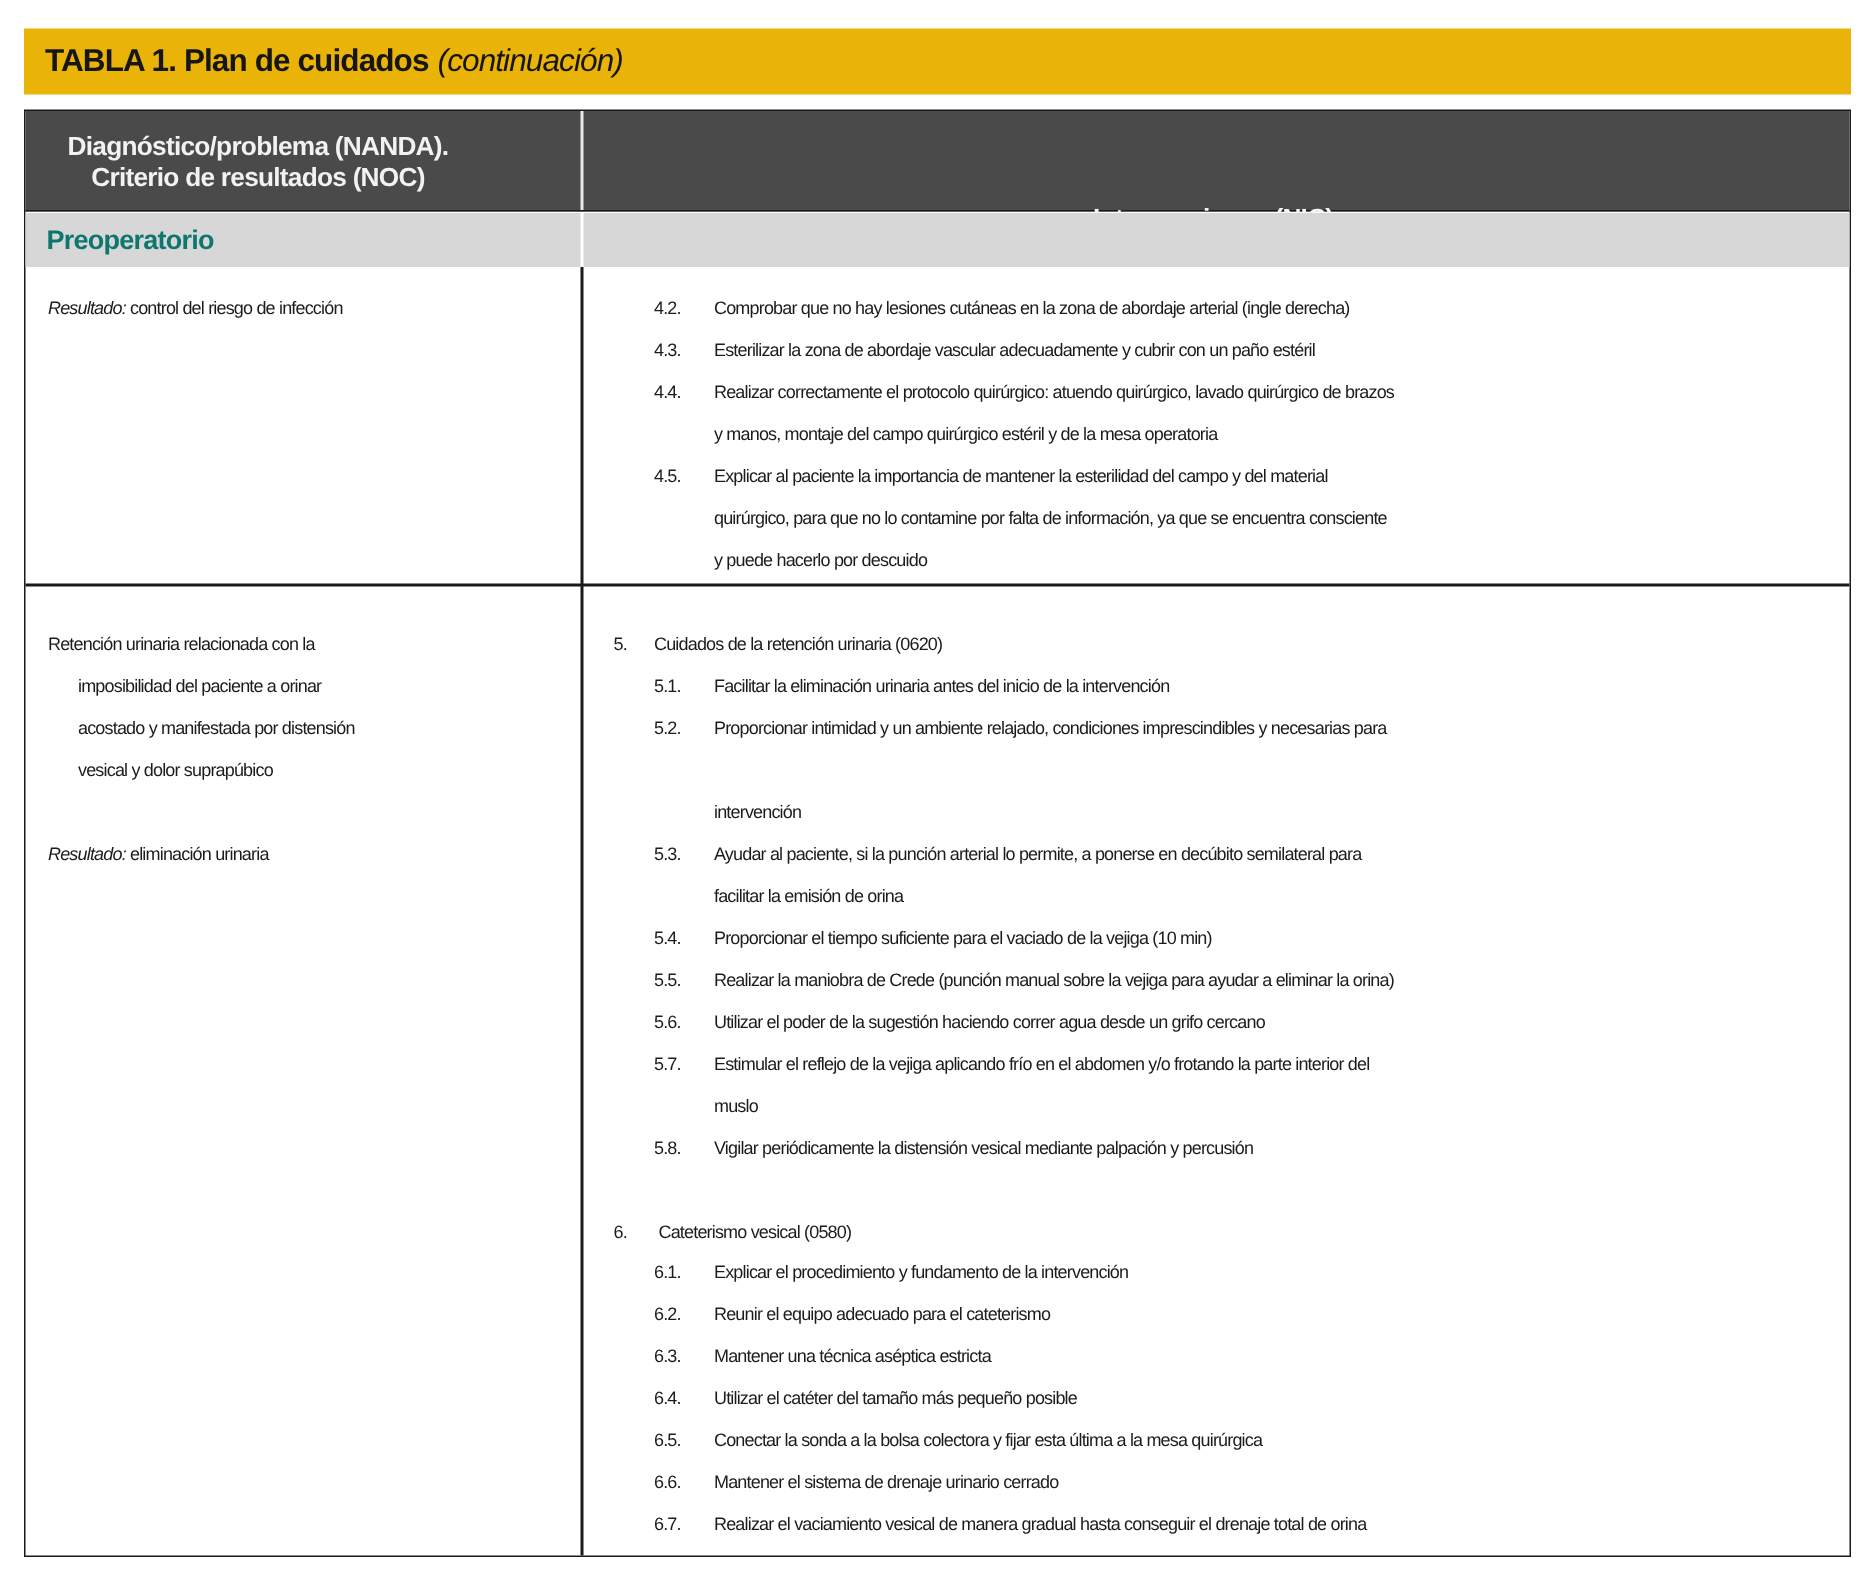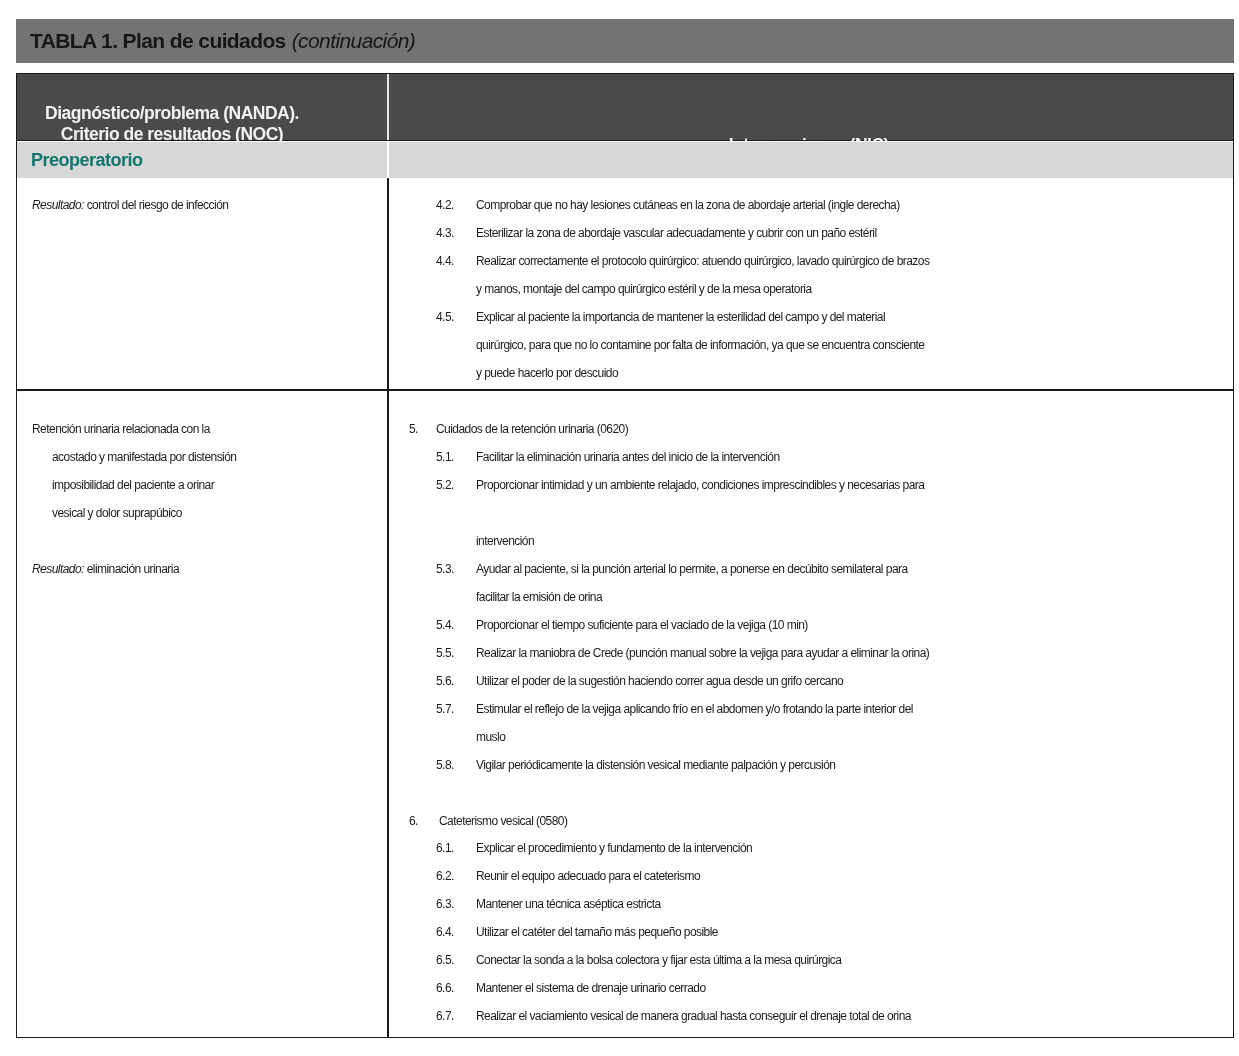--- a/index.html
+++ b/index.html
@@ -1,21 +1,21 @@
 <!DOCTYPE html>
 <html><head>
 <meta charset="utf-8">
 <style>
   * { box-sizing: border-box; margin: 0; padding: 0; }
   html, body { width: 1239px; height: 1056px; background: #ffffff; overflow: hidden; }
   body { font-family: "Liberation Sans", sans-serif; color: #1a1a1a; position: relative; }
 
   .title-bar {
     position: absolute; left: 16px; top: 19px; width: 1218px; height: 44px;
-    background: #737373;
+    background: #eab308;
     display: flex; align-items: center; padding-left: 14px;
     font-size: 21px; font-weight: bold; color: #161616;
     letter-spacing: -0.6px;
   }
   .title-bar .cont { font-weight: normal; font-style: italic; margin-left: 6px; }
 
   .table {
     position: absolute; left: 16px; top: 73px; width: 1218px; height: 965px;
     border: 1.5px solid #1a1a1a;
   }
@@ -25,21 +25,21 @@
   .head {
     position: absolute; left: 0; top: 0; right: 0; height: 67px; background: #4a4a4a;
     border-bottom: 1.5px solid #1a1a1a;
   }
   .head-cell {
     position: absolute; top: 0; height: 67px;
     display: flex; flex-direction: column; justify-content: center; align-items: center;
     color: #f2f2f2; font-weight: bold; font-size: 17.5px; line-height: 21px; text-align: center;
     letter-spacing: -0.5px;
   }
-  .head-cell.c1 { left: 0; width: 310px; margin-top: 16px; }
+  .head-cell.c1 { left: 0; width: 310px; }
   .head-cell.c2 { left: 372px; right: 0; margin-top: 48px; }
   .head .sep { position: absolute; left: 370px; top: 0; bottom: 0; width: 1.5px; background: #e8e8e8; }
 
   .section {
     position: absolute; left: 0; right: 0; top: 68px; height: 36px; background: #d7d7d7;
   }
   .section .label {
     position: absolute; left: 14px; top: 8px; font-weight: bold; font-size: 18px; color: #0f766e;
     letter-spacing: -0.5px;
   }
@@ -105,22 +105,22 @@
     <div class="txt body-line" style="left:87px;top:201px">y manos, montaje del campo quirúrgico estéril y de la mesa operatoria</div>
 
     <div class="txt num" style="left:47px;top:229px">4.5.</div>
     <div class="txt body-line" style="left:87px;top:229px">Explicar al paciente la importancia de mantener la esterilidad del campo y del material</div>
     <div class="txt body-line" style="left:87px;top:257px">quirúrgico, para que no lo contamine por falta de información, ya que se encuentra consciente</div>
     <div class="txt body-line" style="left:87px;top:285px">y puede hacerlo por descuido</div>
   </div>
 
   <div class="left-block txt diag" style="top:341px">
     <span class="first">Retención urinaria relacionada con la</span>
+    <span class="cont-line">imposibilidad del paciente a orinar</span>
     <span class="cont-line">acostado y manifestada por distensión</span>
-    <span class="cont-line">imposibilidad del paciente a orinar</span>
     <span class="cont-line">vesical y dolor suprapúbico</span>
   </div>
   <div class="left-block txt" style="top:481px">
     <span class="em">Resultado:</span>
     <span>eliminación urinaria</span>
   </div>
 
   <div class="right">
 
     <div class="txt num" style="left:20px;top:341px">5.</div>

